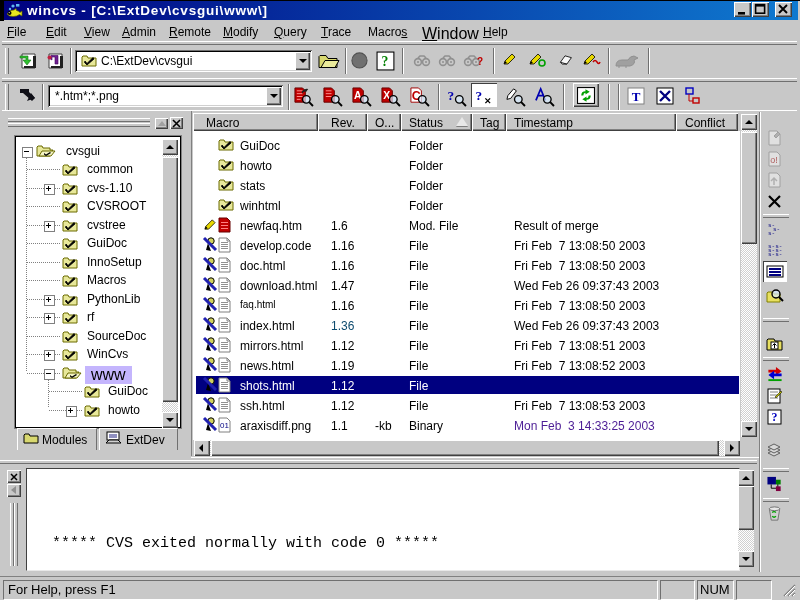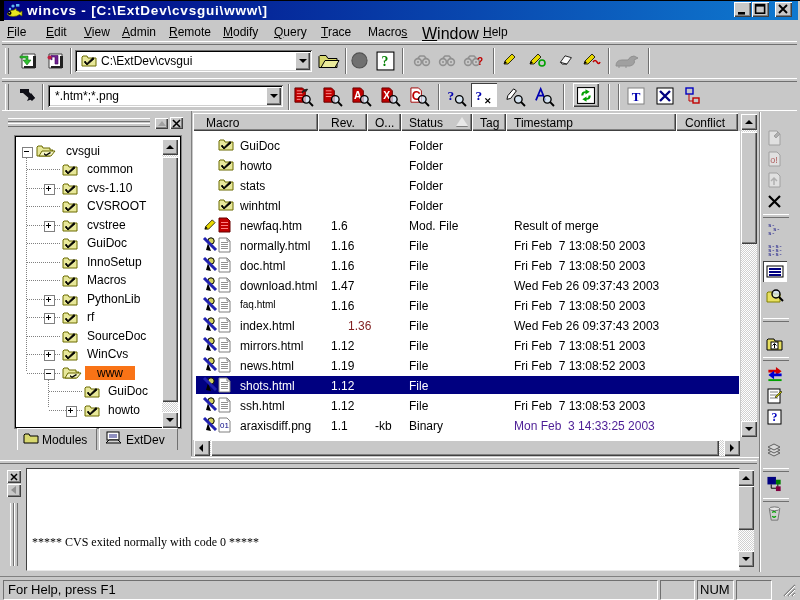--- a/index.html
+++ b/index.html
@@ -353,21 +353,21 @@
     </svg>
 <div class="abs" style="left:85px;top:347px;font-size:12px;padding:0 2px">WinCvs</div>
 <div class="abs" style="left:27px;top:373px;width:33px;height:1px;background:repeating-linear-gradient(90deg,#808080 0 1px,transparent 1px 2px)"></div>
 <div class="abs" style="left:44px;top:369px;width:9px;height:9px;background:#fff;border:1px solid #808080"></div>
 <div class="abs" style="left:46px;top:373px;width:5px;height:1px;background:#000"></div>
 <svg class="abs" style="left:62px;top:366px" width="20" height="13" viewBox="0 0 20 13">
       <path d="M1 3 L1 12 L14 12 L14 10 L17 6 L14 6 L14 4 L7 4 L6 2 L2 2 Z" fill="#e8e89a" stroke="#6a6a00" stroke-width="1"></path>
       <path d="M3 12 L6 7 L19 7 L15 12 Z" fill="#f4f4c4" stroke="#6a6a00"></path>
       <path d="M8 9 L10 10.5 L14 8 L15 9 L10 12 L8 10.5 Z" fill="#000"></path>
     </svg>
-<div class="abs" style="left:85px;top:366px;font-size:12px;background:#f97316;padding:0 12px">www</div>
+<div class="abs" style="left:85px;top:366px;font-size:16px;background:#c4b5fd;padding:0 6px">www</div>
 <div class="abs" style="left:49px;top:391px;width:33px;height:1px;background:repeating-linear-gradient(90deg,#808080 0 1px,transparent 1px 2px)"></div>
 <svg class="abs" style="left:84px;top:385px" width="16" height="13" viewBox="0 0 16 13">
       <path d="M1 3 L1 12 L15 12 L15 4 L7 4 L6 2 L2 2 Z" fill="#e8e89a" stroke="#6a6a00" stroke-width="1"></path>
       <path d="M4 7 L6 9.5 L12 3.5 L13 5 L6 11 L3.5 8.5 Z" fill="#000" stroke="#000" stroke-width="0.8"></path>
     </svg>
 <div class="abs" style="left:106px;top:384px;font-size:12px;padding:0 2px">GuiDoc</div>
 <div class="abs" style="left:49px;top:410px;width:33px;height:1px;background:repeating-linear-gradient(90deg,#808080 0 1px,transparent 1px 2px)"></div>
 <div class="abs" style="left:66px;top:406px;width:9px;height:9px;background:#fff;border:1px solid #808080"></div>
 <div class="abs" style="left:68px;top:410px;width:5px;height:1px;background:#000"></div>
 <div class="abs" style="left:70px;top:408px;width:1px;height:5px;background:#000"></div>
@@ -456,21 +456,21 @@
       <path d="M1 1 L13 13" stroke="#2020b0" stroke-width="3"></path>
     </svg>
 <svg class="abs" style="left:218px;top:237px" width="13" height="16" viewBox="0 0 13 16">
       <path d="M1 1 L9 1 L12 4 L12 15 L1 15 Z" fill="#fff" stroke="#808080"></path>
       <path d="M9 1 L9 4 L12 4" fill="none" stroke="#808080"></path>
       <rect x="3" y="5" width="7" height="1" fill="#909090"></rect>
       <rect x="3" y="7" width="7" height="1" fill="#909090"></rect>
       <rect x="3" y="9" width="7" height="1" fill="#909090"></rect>
       <rect x="3" y="11" width="7" height="1" fill="#909090"></rect>
     </svg>
-<div class="abs tx" style="left:240px;top:239px;font-size:12px;color:#000">normally.html</div>
+<div class="abs tx" style="left:240px;top:239px;font-size:12px;color:#000">develop.code</div>
 <div class="abs tx" style="left:331px;top:239px;font-size:12px;color:#000">1.16</div>
 <div class="abs tx" style="left:409px;top:239px;font-size:12px;color:#000">File</div>
 <div class="abs tx" style="left:514px;top:239px;font-size:12px;color:#000">Fri Feb  7 13:08:50 2003</div>
 <svg class="abs" style="left:203px;top:257px" width="14" height="15" viewBox="0 0 14 15">
       <circle cx="8" cy="4" r="3.2" fill="#d0d060" stroke="#000"></circle>
       <path d="M5 6 L8 14 L3 13 Z" fill="#000"></path>
       <path d="M1 1 L13 13" stroke="#2020b0" stroke-width="3"></path>
     </svg>
 <svg class="abs" style="left:218px;top:257px" width="13" height="16" viewBox="0 0 13 16">
       <path d="M1 1 L9 1 L12 4 L12 15 L1 15 Z" fill="#fff" stroke="#808080"></path>
@@ -525,21 +525,21 @@
     </svg>
 <svg class="abs" style="left:218px;top:317px" width="13" height="16" viewBox="0 0 13 16">
       <path d="M1 1 L9 1 L12 4 L12 15 L1 15 Z" fill="#fff" stroke="#808080"></path>
       <path d="M9 1 L9 4 L12 4" fill="none" stroke="#808080"></path>
       <rect x="3" y="5" width="7" height="1" fill="#909090"></rect>
       <rect x="3" y="7" width="7" height="1" fill="#909090"></rect>
       <rect x="3" y="9" width="7" height="1" fill="#909090"></rect>
       <rect x="3" y="11" width="7" height="1" fill="#909090"></rect>
     </svg>
 <div class="abs tx" style="left:240px;top:319px;font-size:12px;color:#000">index.html</div>
-<div class="abs tx" style="left:348px;top:319px;font-size:12px;color:#7f1d1d">1.36</div>
+<div class="abs tx" style="left:331px;top:319px;font-size:12px;color:#0c4a6e">1.36</div>
 <div class="abs tx" style="left:409px;top:319px;font-size:12px;color:#000">File</div>
 <div class="abs tx" style="left:514px;top:319px;font-size:12px;color:#000">Wed Feb 26 09:37:43 2003</div>
 <svg class="abs" style="left:203px;top:337px" width="14" height="15" viewBox="0 0 14 15">
       <circle cx="8" cy="4" r="3.2" fill="#d0d060" stroke="#000"></circle>
       <path d="M5 6 L8 14 L3 13 Z" fill="#000"></path>
       <path d="M1 1 L13 13" stroke="#2020b0" stroke-width="3"></path>
     </svg>
 <svg class="abs" style="left:218px;top:337px" width="13" height="16" viewBox="0 0 13 16">
       <path d="M1 1 L9 1 L12 4 L12 15 L1 15 Z" fill="#fff" stroke="#808080"></path>
       <path d="M9 1 L9 4 L12 4" fill="none" stroke="#808080"></path>
@@ -723,21 +723,21 @@
 <div class="abs hgrip" style="left:0px;top:460px;width:757px"></div>
 <div class="abs btn" style="left:7px;top:470px;width:14px;height:13px"></div>
 <svg class="abs" style="left:10px;top:473px" width="8" height="8" viewBox="0 0 8 8">
       <path d="M1 1 L7 7 M7 1 L1 7" stroke="#000" stroke-width="1.5"></path>
     </svg>
 <div class="abs btn" style="left:7px;top:484px;width:14px;height:13px"></div>
 <div class="abs arr" style="left:11px;top:486px;border-top:4px solid transparent;border-bottom:4px solid transparent;border-right:5px solid #909090"></div>
 <div class="abs grip" style="left:10px;top:503px;height:63px"></div>
 <div class="abs grip" style="left:14px;top:503px;height:63px"></div>
 <div class="abs" style="left:26px;top:468px;width:712px;height:101px;background:#fff;border:1px solid;border-color:#404040 #e8e8e8 #e8e8e8 #404040"></div>
-<div class="abs tx" style="left:32px;top:535px;font-family:Liberation Serif, serif;font-size:12px">***** CVS exited normally with code 0 *****</div>
+<div class="abs tx" style="left:52px;top:535px;font-family:Liberation Mono, monospace;font-size:15px">***** CVS exited normally with code 0 *****</div>
 <div class="abs trk" style="left:738px;top:470px;width:16px;height:97px"></div>
     <div class="abs btn" style="left:738px;top:470px;width:16px;height:16px"></div>
     <div class="abs arr" style="left:742px;top:476px;border-left:4px solid transparent;border-right:4px solid transparent;border-bottom:4px solid #000"></div>
     <div class="abs btn" style="left:738px;top:551px;width:16px;height:16px"></div>
     <div class="abs arr" style="left:742px;top:557px;border-left:4px solid transparent;border-right:4px solid transparent;border-top:4px solid #000"></div>
     <div class="abs btn" style="left:738px;top:486px;width:16px;height:44px"></div>
 <div class="abs" style="left:0;top:576px;width:800px;height:1px;background:#808080"></div>
 <div class="abs" style="left:0;top:577px;width:800px;height:23px;background:#c8c8c8"></div>
 <div class="abs sunk" style="left:3px;top:580px;width:653px;height:18px"></div>
 <div class="abs" style="left:8px;top:582px;font-size:13px">For Help, press F1</div>

